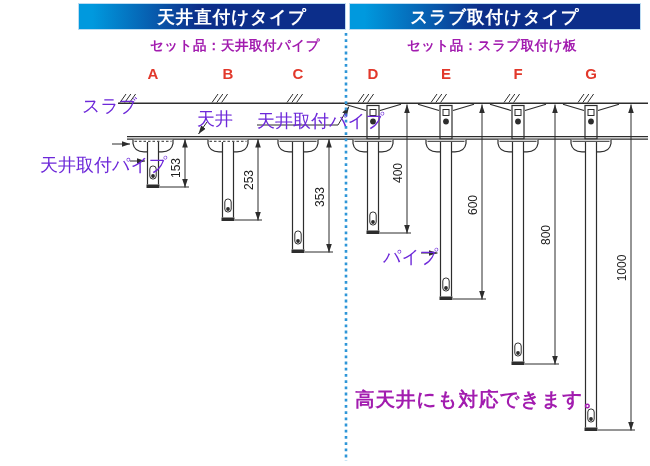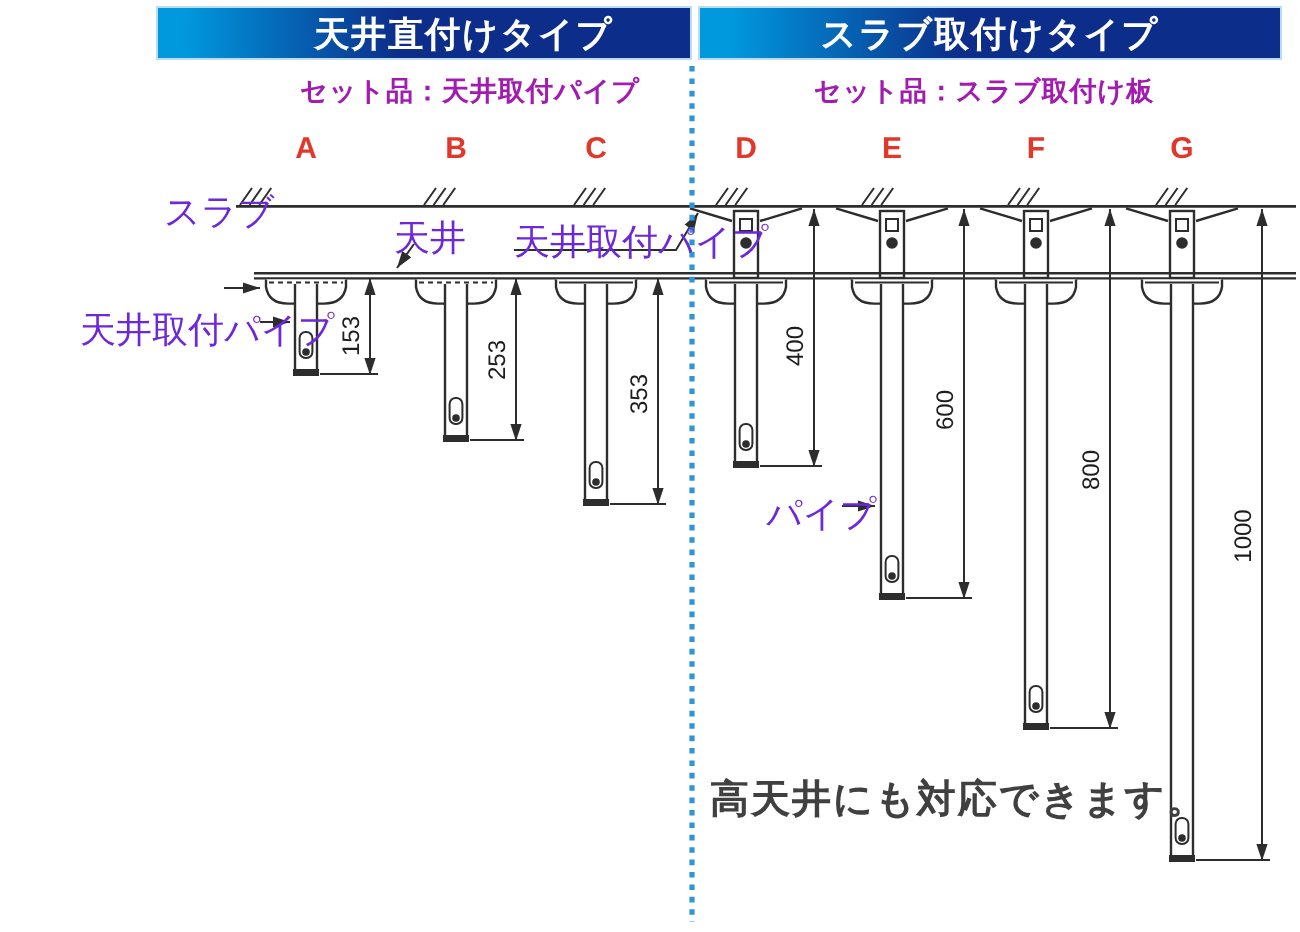--- a/index.html
+++ b/index.html
@@ -15,21 +15,21 @@
             color:#a21caf;font-weight:bold;font-size:13.5px;letter-spacing:0.5px;}
   #sub-left{left:85px;}
   #sub-right{left:342px;}
   .dlabel{position:absolute;font-size:18px;color:#6d28d9;white-space:nowrap;}
   #lbl-slab{left:82px;top:94px;}
   #lbl-ceiling{left:197px;top:107px;}
   #lbl-slabplate{left:257px;top:109px;}
   #lbl-adapter{left:2px;top:136px;}
   #lbl-mountpipe{left:40px;top:153px;text-align:right;}
   #lbl-pipe{left:383px;top:245px;}
-  #note{position:absolute;left:355px;top:386px;color:#404040;font-weight:bold;
+  #note{position:absolute;left:355px;top:386px;color:#a21caf;font-weight:bold;
         font-size:19.5px;letter-spacing:1px;white-space:nowrap;}
   svg{position:absolute;left:0;top:0;}
   svg text{font-family:"Liberation Sans",sans-serif;}
   .dimtxt{font-size:12px;fill:#1d1d1d;text-anchor:middle;}
   .vletter{font-size:15px;font-weight:bold;fill:#e2382b;text-anchor:middle;}
   .ln{stroke:#2d2d2d;stroke-width:1.2;fill:none;}
   .thin{stroke:#2d2d2d;stroke-width:1;fill:none;}
   .wfill{fill:#fff;stroke:#2d2d2d;stroke-width:1.2;}
   .dash{stroke-dasharray:2.5 2;}
   .cap{fill:#2d2d2d;stroke:none;}

